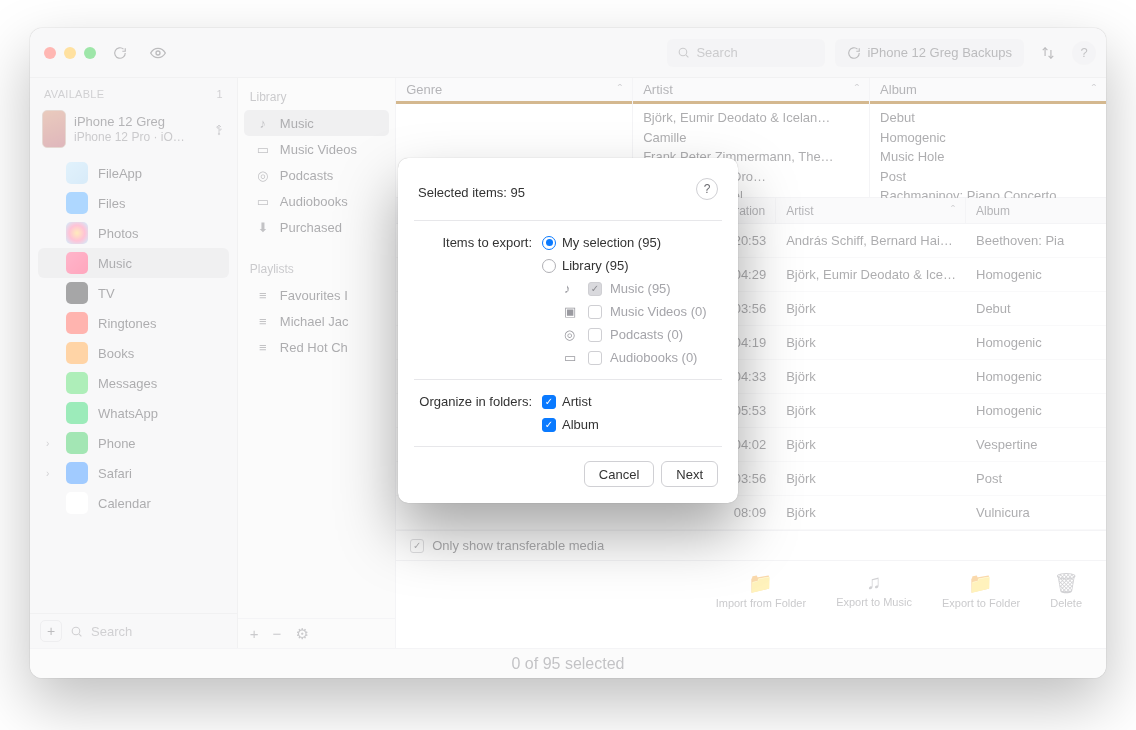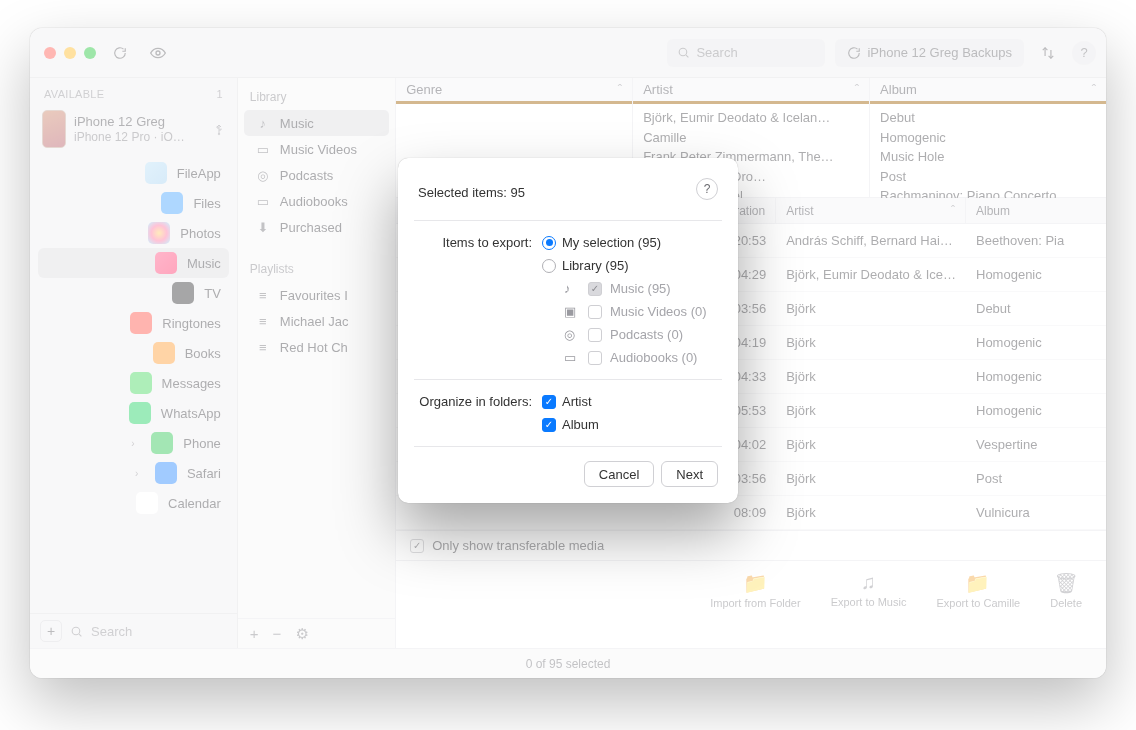--- a/index.html
+++ b/index.html
@@ -20,21 +20,21 @@
 
   
   .body { display:flex; height: calc(100% - 50px - 30px); }
   .sidebar-left { width: 210px; background:#f0eff1; border-right:1px solid #e1e1e3; display:flex; flex-direction:column; font-size:13px; color:#4a4a4f; }
   .side-head { font-size:11px; color:#97979c; letter-spacing: .3px; padding:10px 14px 6px; display:flex; justify-content:space-between;align-items:flex-end; }
   .phone-row { display:flex; align-items:center; gap:8px; padding:4px 12px 8px; }
   .phone-thumb { width:24px; height:38px; border-radius:5px; background:linear-gradient(160deg,#d08b6e,#b85f6a); border:1px solid #c7a99b; }
   .phone-text { font-size:12px; color:#8a8a8f; line-height:1.2; }
   .phone-text .t1 { color:#5a5a5f; font-size:13px; }
   .slist { padding:2px 8px; }
-  .s-item { display:flex; align-items:center; gap:10px; height:30px; padding:0 8px; border-radius:6px;justify-content:flex-end; }
+  .s-item { display:flex; align-items:center; gap:10px; height:30px; padding:0 8px; border-radius:6px; }
   .s-item.sel { background:#dddde1; }
   .s-icon { width:22px; height:22px; border-radius:5px; display:flex; align-items:center; justify-content:center; color:#fff; font-size:12px; }
   .chev { width:10px; color:#9a9aa0; font-size:10px; }
   .bottom-search { border-top:1px solid #e1e1e3; padding:6px 10px; display:flex; align-items:center; gap:8px; color:#97979c; margin-top:auto;}
   .plus-btn { width:22px; height:22px; border:1px solid #d9d9dd; border-radius:5px; display:flex; align-items:center; justify-content:center; font-size:14px; color:#6b6b70;}
 
   
   .midcol { width:160px; background:#f6f6f7; border-right:1px solid #e7e7ea; font-size:13px; color:#4a4a4f; display:flex; flex-direction:column; }
   .mid-head { font-size:12px; color:#8a8a8f; padding:12px 12px 6px; }
   .mid-item { display:flex; align-items:center; gap:8px; height:26px; padding:0 10px; border-radius:5px; margin:0 6px; }
@@ -57,21 +57,21 @@
   .rows { font-size:13px; color:#4a4a4f; }
   .trow { display:flex; height:34px; align-items:center; border-bottom:1px solid #f1f1f3; }
   .td-dur{width:80px; text-align:right; padding-right:10px;} .td-art{flex:1; padding:0 10px; white-space:nowrap; overflow:hidden; text-overflow:ellipsis;} .td-alb{width:140px; padding:0 10px; white-space:nowrap; overflow:hidden;}
   .transfer-row { height:30px; border-top:1px solid #e7e7ea; display:flex; align-items:center; padding:0 14px; gap:8px; color:#4a4a4f; font-size:13px; }
   .checksm{ width:14px; height:14px; border:1px solid #b8b8bd; border-radius:3px; display:flex; align-items:center; justify-content:center; color:#5a5a5f; font-size:10px; }
 
   .action-bar { height:58px; border-top:1px solid #e7e7ea; display:flex; align-items:center; justify-content:flex-end; gap:30px; padding:0 24px; color:#8a8a8f; font-size:11px; }
   .ab-item { display:flex; flex-direction:column; align-items:center; gap:2px; }
   .ab-ico { font-size:20px; color:#9a9aa0; }
 
-  .status-bar { height:30px; background:#f6f6f7; border-top:1px solid #e7e7ea; display:flex; align-items:center; justify-content:center; font-size:12px; color:#7a7a7f; }
+  .status-bar { height:30px; background:#f6f6f7; border-top:1px solid #e7e7ea; display:flex; align-items:center; justify-content:center; font-size:16px; color:#7a7a7f; }
 
   
   .modal-wrap { position:absolute; left:0; top:0; width:100%; height:100%; z-index:100; display:flex; align-items:flex-start; justify-content:center; }
   .modal { margin-top: 130px; width: 340px; background:#fff; border-radius:10px; box-shadow: 0 30px 60px rgba(0,0,0,0.35), 0 0 1px rgba(0,0,0,0.3); padding: 20px 20px 16px; font-size:13px; color:#333; }
   .modal .mtop { display:flex; justify-content:space-between; align-items:flex-end; margin-bottom:20px; }
   .mhelp { width:22px; height:22px; border:1px solid #d0d0d4; border-radius:50%; display:flex; align-items:center; justify-content:center; color:#6b6b70; font-size:12px; }
   .mdivider { height:1px; background:#e7e7ea; margin: 14px -4px; }
   .mrow { display:flex; }
   .mlabel { width:124px; text-align:right; padding-right:10px; color:#333; }
   .mopts { flex:1; display:flex; flex-direction:column; gap:8px; }
@@ -391,21 +391,21 @@
         <div class="ab-item">
             <div class="ab-ico">📁</div>
             <span>Import from Folder</span>
           </div>
         <div class="ab-item">
             <div class="ab-ico">♫</div>
             <span>Export to Music</span>
           </div>
         <div class="ab-item">
             <div class="ab-ico">📁</div>
-            <span>Export to Camille</span>
+            <span>Export to Folder</span>
           </div>
         <div class="ab-item">
             <div class="ab-ico">🗑</div>
             <span>Delete</span>
           </div>
       </div>
     </div>
   </div>
 
   <div class="status-bar">

